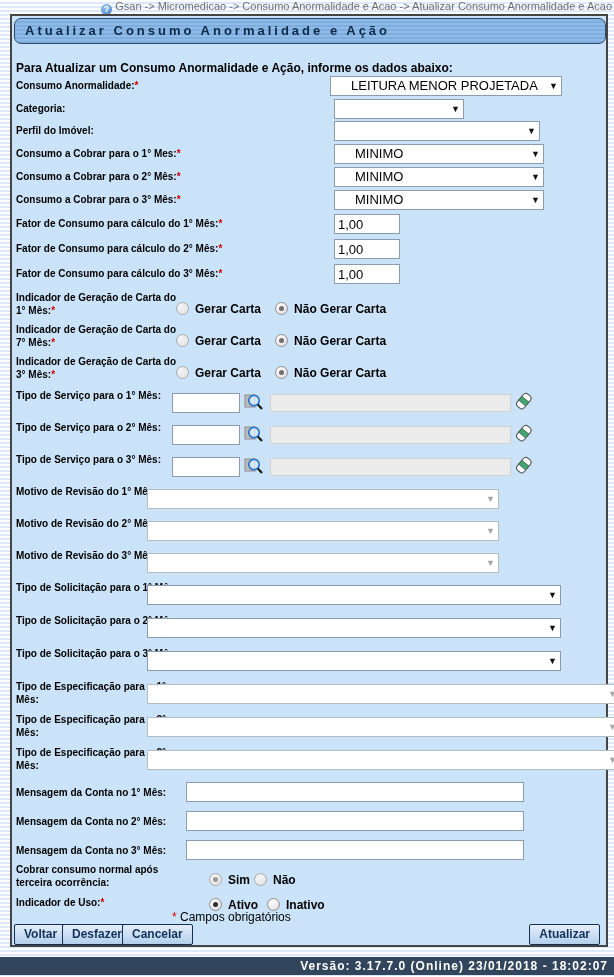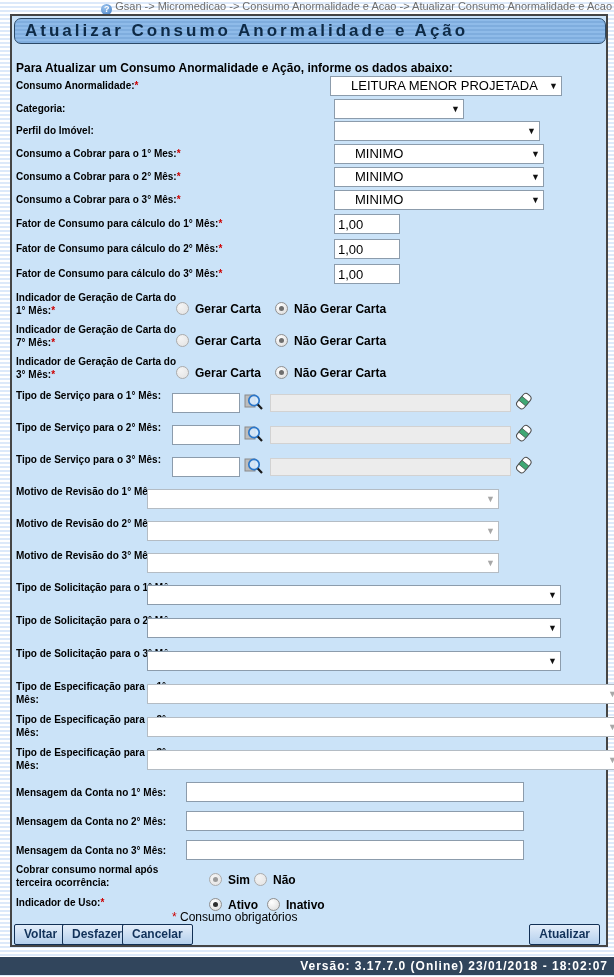--- a/index.html
+++ b/index.html
@@ -12,21 +12,21 @@
   .helpdot{display:inline-block;width:11px;height:11px;border-radius:50%;
     background:radial-gradient(circle at 35% 30%,#9cc4ee,#3f7cc4);color:#fff;font-size:9px;font-weight:bold;
     text-align:center;line-height:11px;vertical-align:-2px;margin-right:3px;}
 
   
   .panel{position:absolute;left:10px;top:14px;width:594px;height:929px;
     border:2px solid #454545;background:#cbe3f8;}
 
   .titlebar{position:absolute;left:2px;top:2px;width:580px;height:24px;border:1px solid #2c4a68;border-radius:7px;
     background:repeating-linear-gradient(to bottom,#8fbbe9 0 2px,#7fadde 2px 4px);
-    color:#0e2a46;font-size:17px;font-weight:bold;letter-spacing:3px;line-height:24px;padding-left:10px;}
+    color:#0e2a46;font-size:13px;font-weight:bold;letter-spacing:3px;line-height:24px;padding-left:10px;}
 
   .intro{position:absolute;left:4px;top:45px;font-size:12px;color:#000;font-weight:bold;}
 
   .row{position:absolute;left:4px;width:588px;}
   .lbl{font-size:10px;font-weight:bold;color:#000;line-height:13px;}
   .req{color:#cc0000;}
   .nowrap{white-space:nowrap;}
 
   
   .sel{position:absolute;height:18px;background:#fff;border:1px solid #8c9cac;
@@ -256,21 +256,21 @@
     </div>
   </div>
 
   <div class="row" style="top:875px;height:24px">
     <div class="lbl nowrap" style="padding-top:5px"><span>Indicador de Uso:</span><span class="req">*</span></div>
     <div class="radios" style="left:193px;top:4px">
       <span class="radio on dark"></span><span class="rlbl" style="margin-right:9px">Ativo</span><span class="radio"></span><span class="rlbl">Inativo</span>
     </div>
   </div>
 
-  <div class="note"><span class="req">*</span> <span>Consumo obrigatórios</span></div>
+  <div class="note"><span class="req">*</span> <span>Campos obrigatórios</span></div>
 
   <button class="btn" style="left:2px;top:908px">Voltar</button>
   <button class="btn" style="left:50px;top:908px">Desfazer</button>
   <button class="btn" style="left:110px;top:908px">Cancelar</button>
   <button class="btn" style="right:6px;top:908px">Atualizar</button>
 </div>
 
 <div class="footer"><span>Versão: 3.17.7.0 (Online) 23/01/2018 - 18:02:07</span></div>
 
 </body></html>

